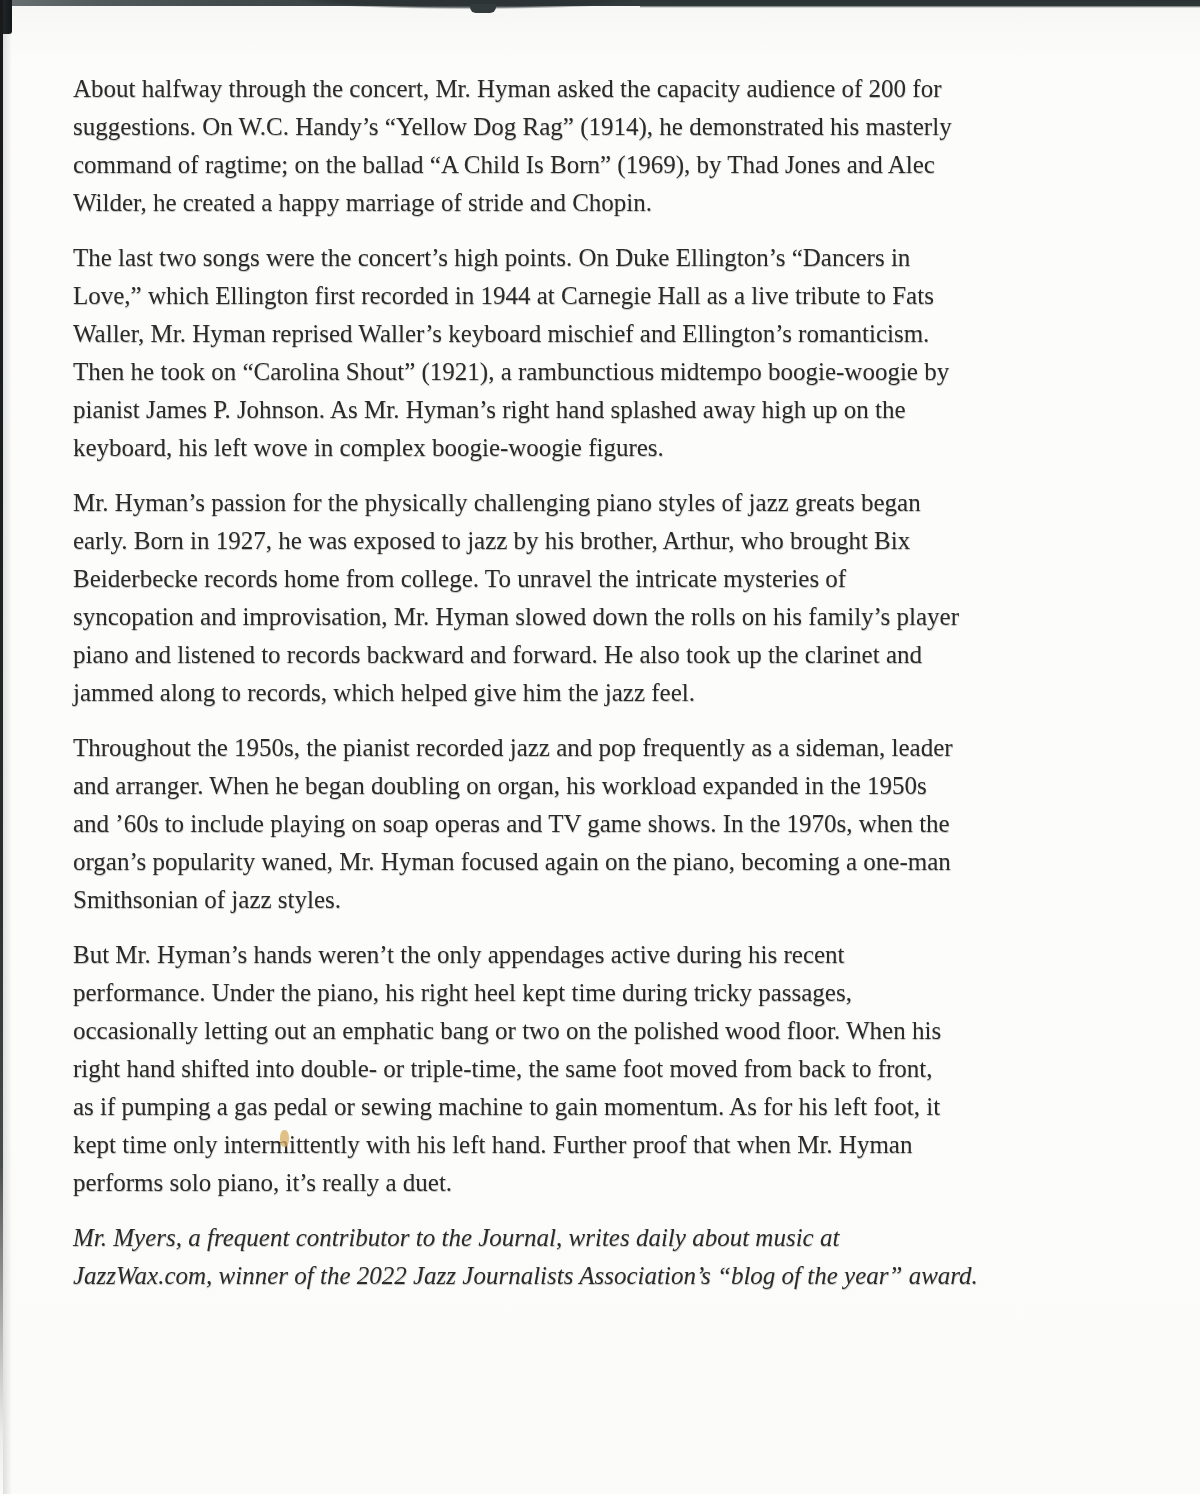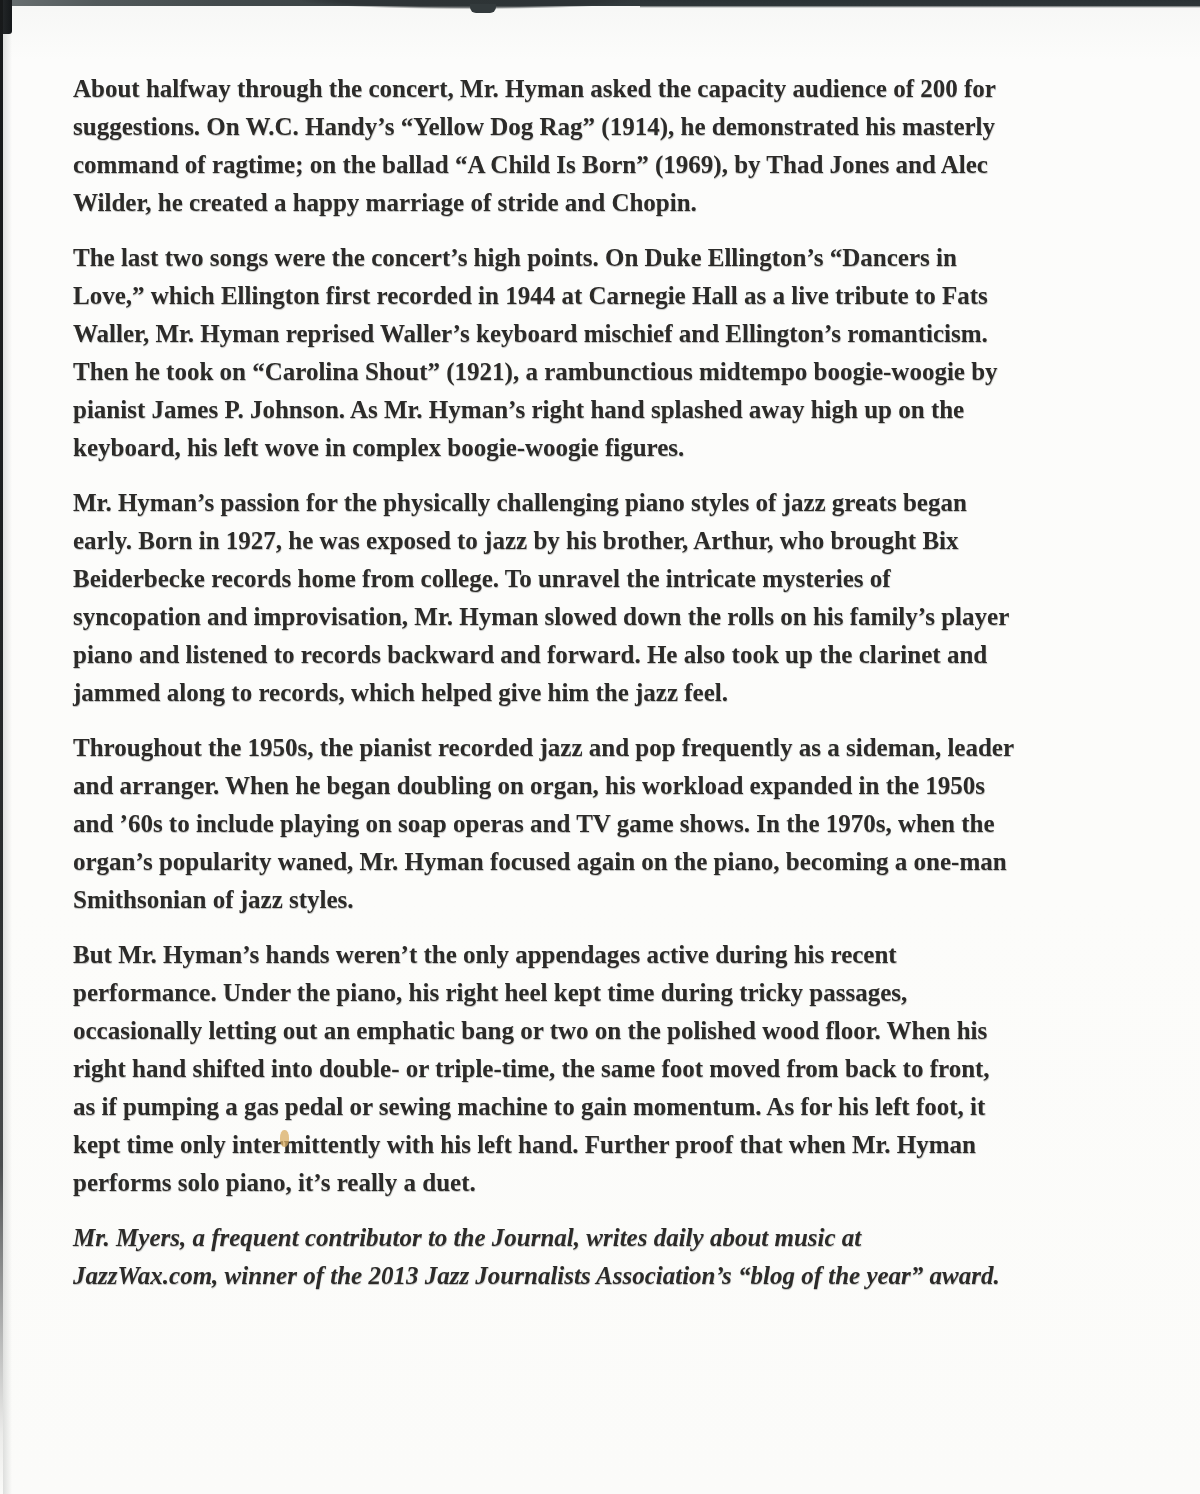--- a/index.html
+++ b/index.html
@@ -9,21 +9,20 @@
   }
   .page {
     position: relative;
     width: 1200px;
     height: 1494px;
     margin: 0 auto;
     background:
       linear-gradient(180deg, #f6f7f5 0%, #fcfcfb 4%, #fcfcfa 60%, #fbfbf9 100%);
     overflow: hidden;
     font-family: "Liberation Serif", "DejaVu Serif", serif;
-    font-weight: bold;
   }
 
   
   .top-strip {
     position: absolute;
     top: 0; left: 0;
     width: 1200px;
     height: 6px;
     background: linear-gradient(90deg,
       #6a7172 0%, #525a5b 8%, #434b4c 18%, #394143 30%,
@@ -147,19 +146,19 @@
 organ’s popularity waned, Mr. Hyman focused again on the piano, becoming a one-man
 Smithsonian of jazz styles.</p>
     <p>But Mr. Hyman’s hands weren’t the only appendages active during his recent
 performance. Under the piano, his right heel kept time during tricky passages,
 occasionally letting out an emphatic bang or two on the polished wood floor. When his
 right hand shifted into double- or triple-time, the same foot moved from back to front,
 as if pumping a gas pedal or sewing machine to gain momentum. As for his left foot, it
 kept time only intermittently with his left hand. Further proof that when Mr. Hyman
 performs solo piano, it’s really a duet.</p>
     <p class="attribution">Mr. Myers, a frequent contributor to the Journal, writes daily about music at
-JazzWax.com, winner of the 2013 Jazz Journalists Association’s “blog of the year” award.</p>
+JazzWax.com, winner of the 2022 Jazz Journalists Association’s “blog of the year” award.</p>
   </div>
 
   <div class="speck"></div>
 
 
 </div>
 
 </body></html>

